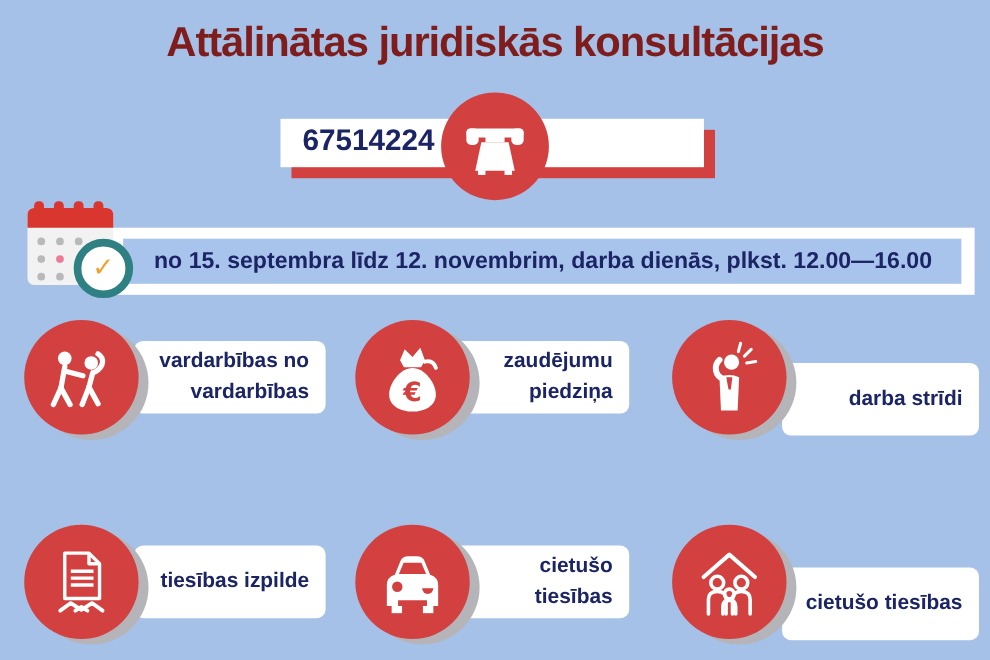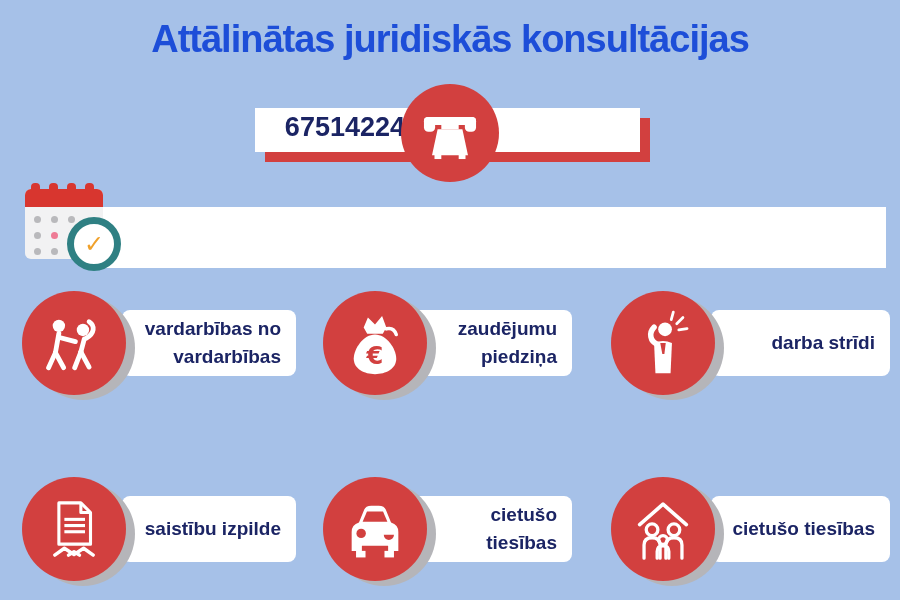--- a/index.html
+++ b/index.html
@@ -5,27 +5,27 @@
   html,body{margin:0;padding:0;}
   #stage{
     position:relative;width:900px;height:600px;overflow:hidden;
     background:#a6c1e8;
     font-family:"Liberation Sans","DejaVu Sans",sans-serif;
     -webkit-font-smoothing:antialiased;
   }
   
   .title{
     position:absolute;left:0;top:18px;width:900px;text-align:center;
-    font-size:38px;font-weight:700;letter-spacing:-1px;color:#1d4ed8;
+    font-size:38px;font-weight:700;letter-spacing:-1px;color:#7f1d1d;
   }
   
   .phone-shadow{position:absolute;left:265px;top:118px;width:385px;height:44px;background:#d2403f;}
   .phone-band{position:absolute;left:255px;top:108px;width:385px;height:44px;background:#ffffff;}
   .phone-num{
-    position:absolute;top:112px;width:140px;text-align:right;
+    position:absolute;top:112px;width:140px;text-align:center;
     font-size:27px;font-weight:700;color:#1b2464;
   }
   .phone-num.left{left:265px;}
   .phone-num.right{left:500px;}
   .phone-circle{
     position:absolute;left:401px;top:84px;width:98px;height:98px;border-radius:50%;
     background:#d2403f;display:flex;align-items:center;justify-content:center;
   }
   
   .cal-group{position:absolute;left:25px;top:183px;width:100px;height:92px;z-index:5;}
@@ -56,21 +56,21 @@
   }
   .svc-circle{
     position:absolute;width:104px;height:104px;border-radius:50%;background:#d2403f;
     box-shadow:9px 5px 0 #b5b5b9;
     display:flex;align-items:center;justify-content:center;z-index:2;
   }
   .row1 .svc-circle{top:291px;} .row1 .svc-label{top:310px;}
   .row2 .svc-circle{top:477px;} .row2 .svc-label{top:496px;}
   .c1 .svc-circle{left:22px;}  .c1 .svc-label{left:122px;width:174px;}
   .c2 .svc-circle{left:323px;} .c2 .svc-label{left:407px;width:165px;}
-  .c3 .svc-circle{left:611px;} .c3 .svc-label{left:711px;width:179px;}
+  .c3 .svc-circle{left:611px;} .c3 .svc-label{left:711px;width:179px;margin-top:20px;}
   svg{display:block;}
 </style>
 </head>
 <body>
 
 <div id="stage">
 
   <div class="title">Attālinātas juridiskās konsultācijas</div>
 
   <div class="phone-shadow"></div>
@@ -103,20 +103,21 @@
     <div class="cal-dot" style="left:26px;top:33px"></div>
     <div class="cal-dot" style="left:43px;top:33px"></div>
     <div class="cal-dot" style="left:9px;top:49px"></div>
     <div class="cal-dot pink" style="left:26px;top:49px"></div>
     <div class="cal-dot" style="left:9px;top:65px"></div>
     <div class="cal-dot" style="left:26px;top:65px"></div>
     <div class="clock">✓</div>
   </div>
 
   <div class="sched-band"></div>
+  <div class="sched-inner">no 15. septembra līdz 12. novembrim, darba dienās, plkst. 12.00—16.00</div>
 
   <div class="row1 c1">
     <div class="svc-label">vardarbības no vardarbības</div>
     <div class="svc-circle">
       <span>
         <svg width="66" height="66" viewBox="0 0 96 96">
           <g stroke="#ffffff" stroke-width="7" stroke-linecap="round" fill="none">
             <path d="M26 34 L21 62"></path>
             <path d="M21 62 L11 84"></path>
             <path d="M21 62 L33 84"></path>
@@ -160,21 +161,21 @@
           <path d="M35 48 Q48 42 61 48 L59 92 L37 92 Z" fill="#ffffff"></path>
           <path d="M40 50 C29 46 27 33 35 25" stroke="#ffffff" stroke-width="8" fill="none" stroke-linecap="round"></path>
           <circle cx="51" cy="28" r="10" fill="#ffffff"></circle>
           <path d="M44 48 L52 48 L50 64 L47 64 Z" fill="#d2403f"></path>
         </svg>
       </span>
     </div>
   </div>
 
   <div class="row2 c1">
-    <div class="svc-label">saistību izpilde</div>
+    <div class="svc-label">tiesības izpilde</div>
     <div class="svc-circle">
       <span>
         <svg width="66" height="66" viewBox="0 0 96 96">
           <g stroke="#ffffff" stroke-width="4.5" fill="none" stroke-linejoin="round">
             <path d="M26 10 H58 L72 24 V70 H26 Z"></path>
             <path d="M58 10 V24 H72"></path>
             <path d="M34 34 H64"></path>
             <path d="M34 43 H64"></path>
             <path d="M34 52 H64"></path>
           </g>

